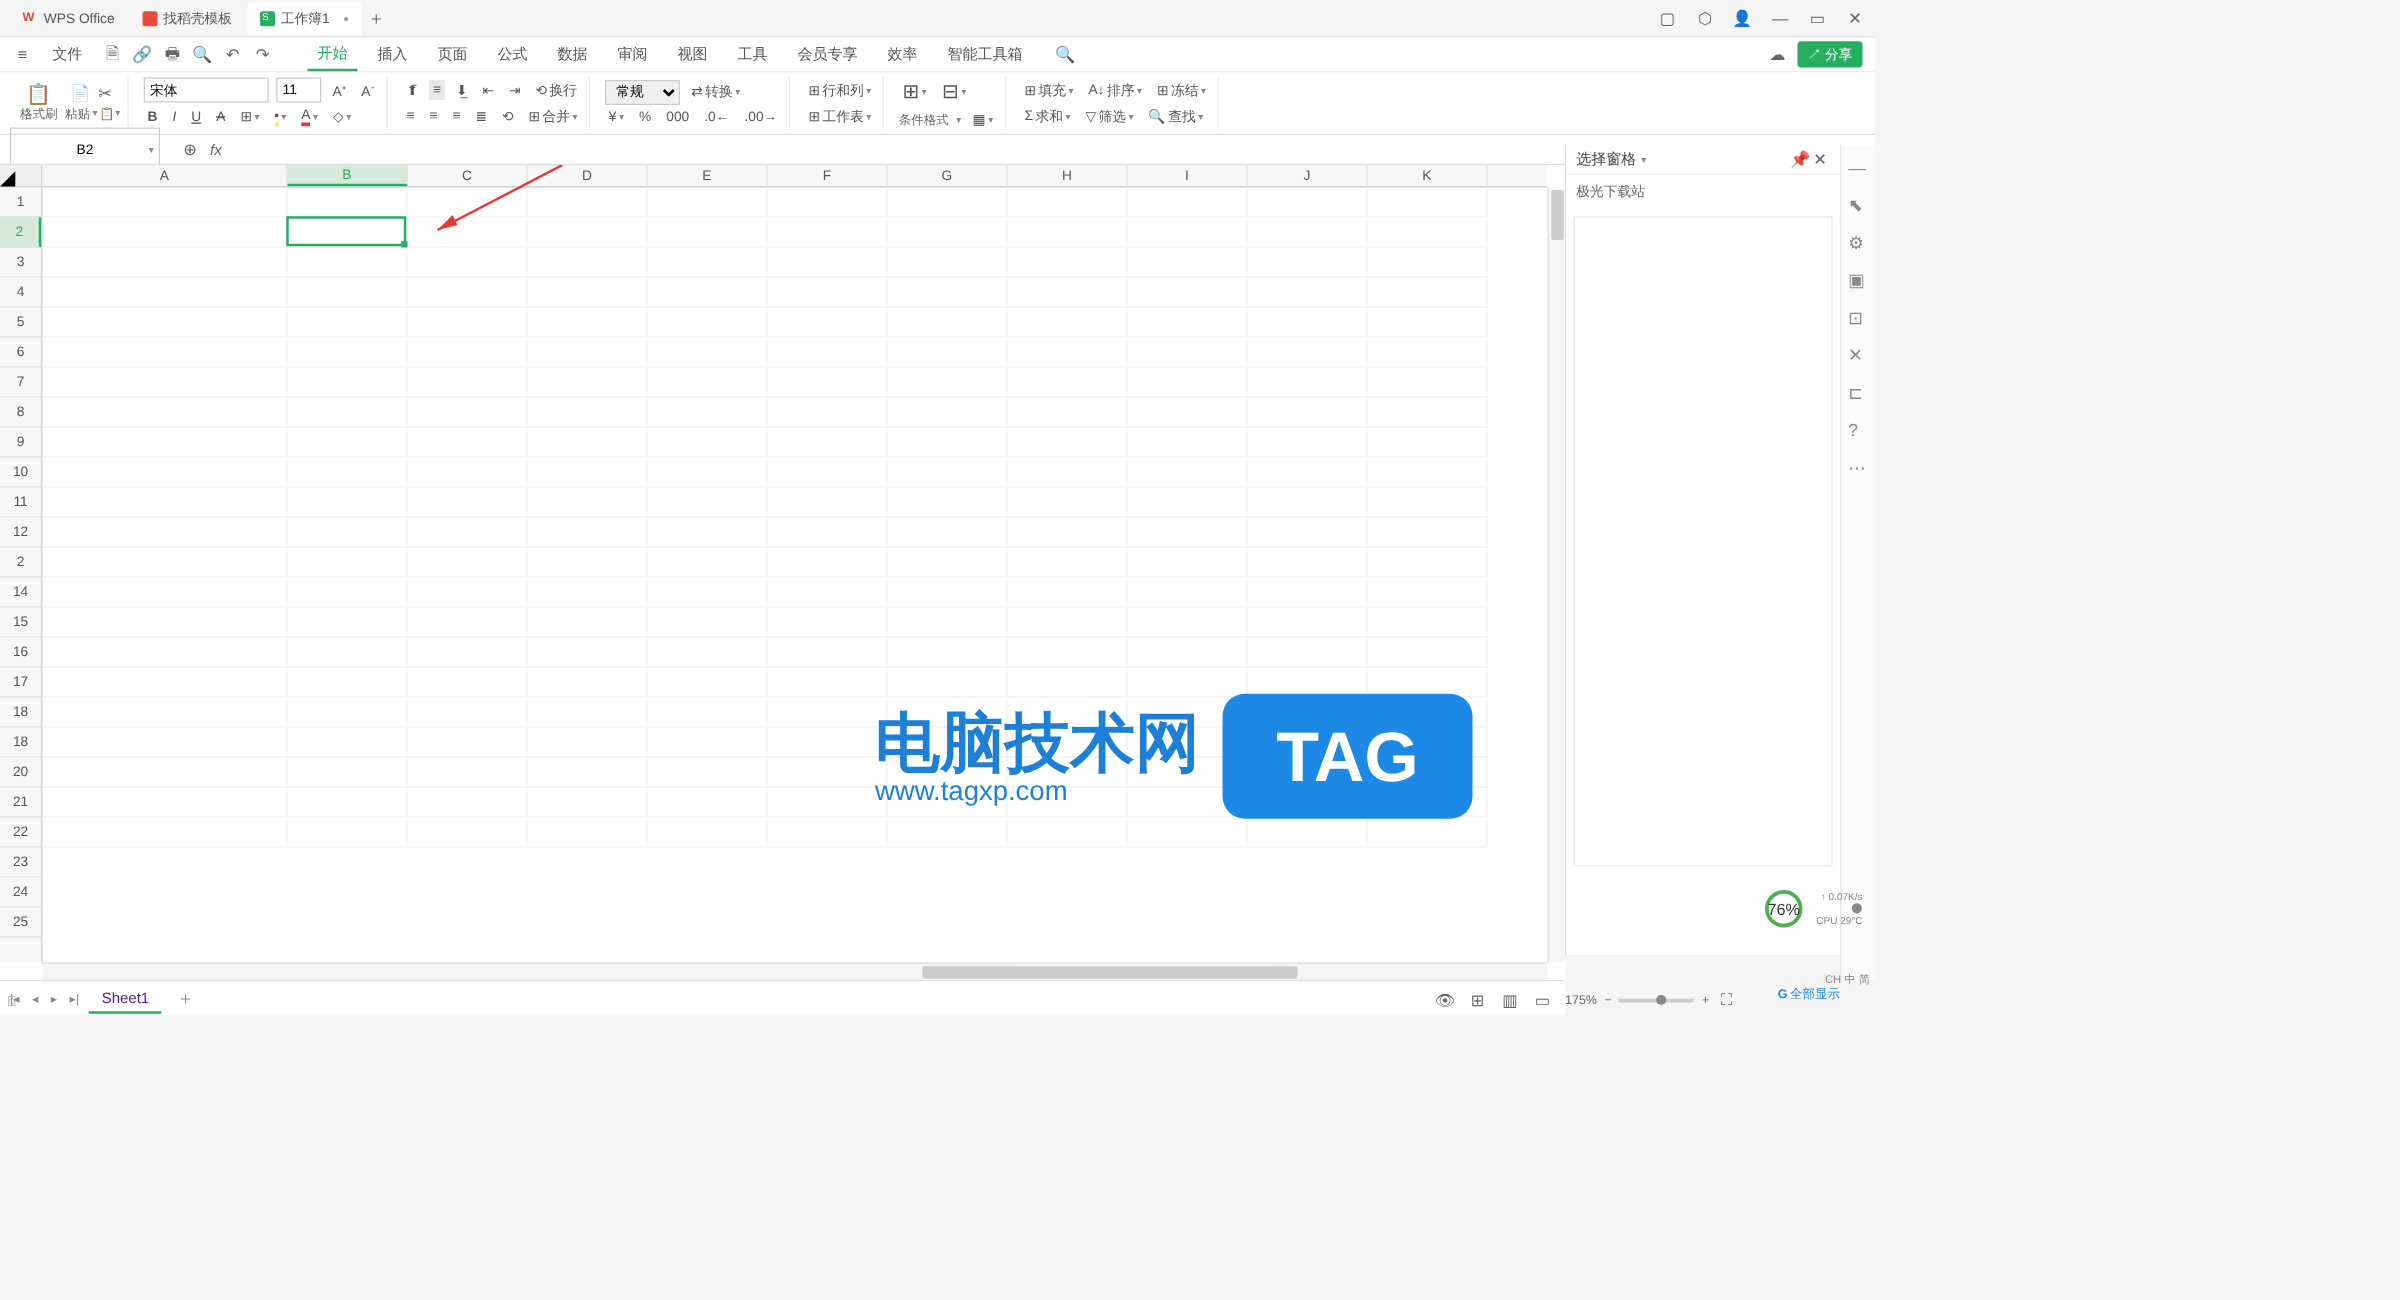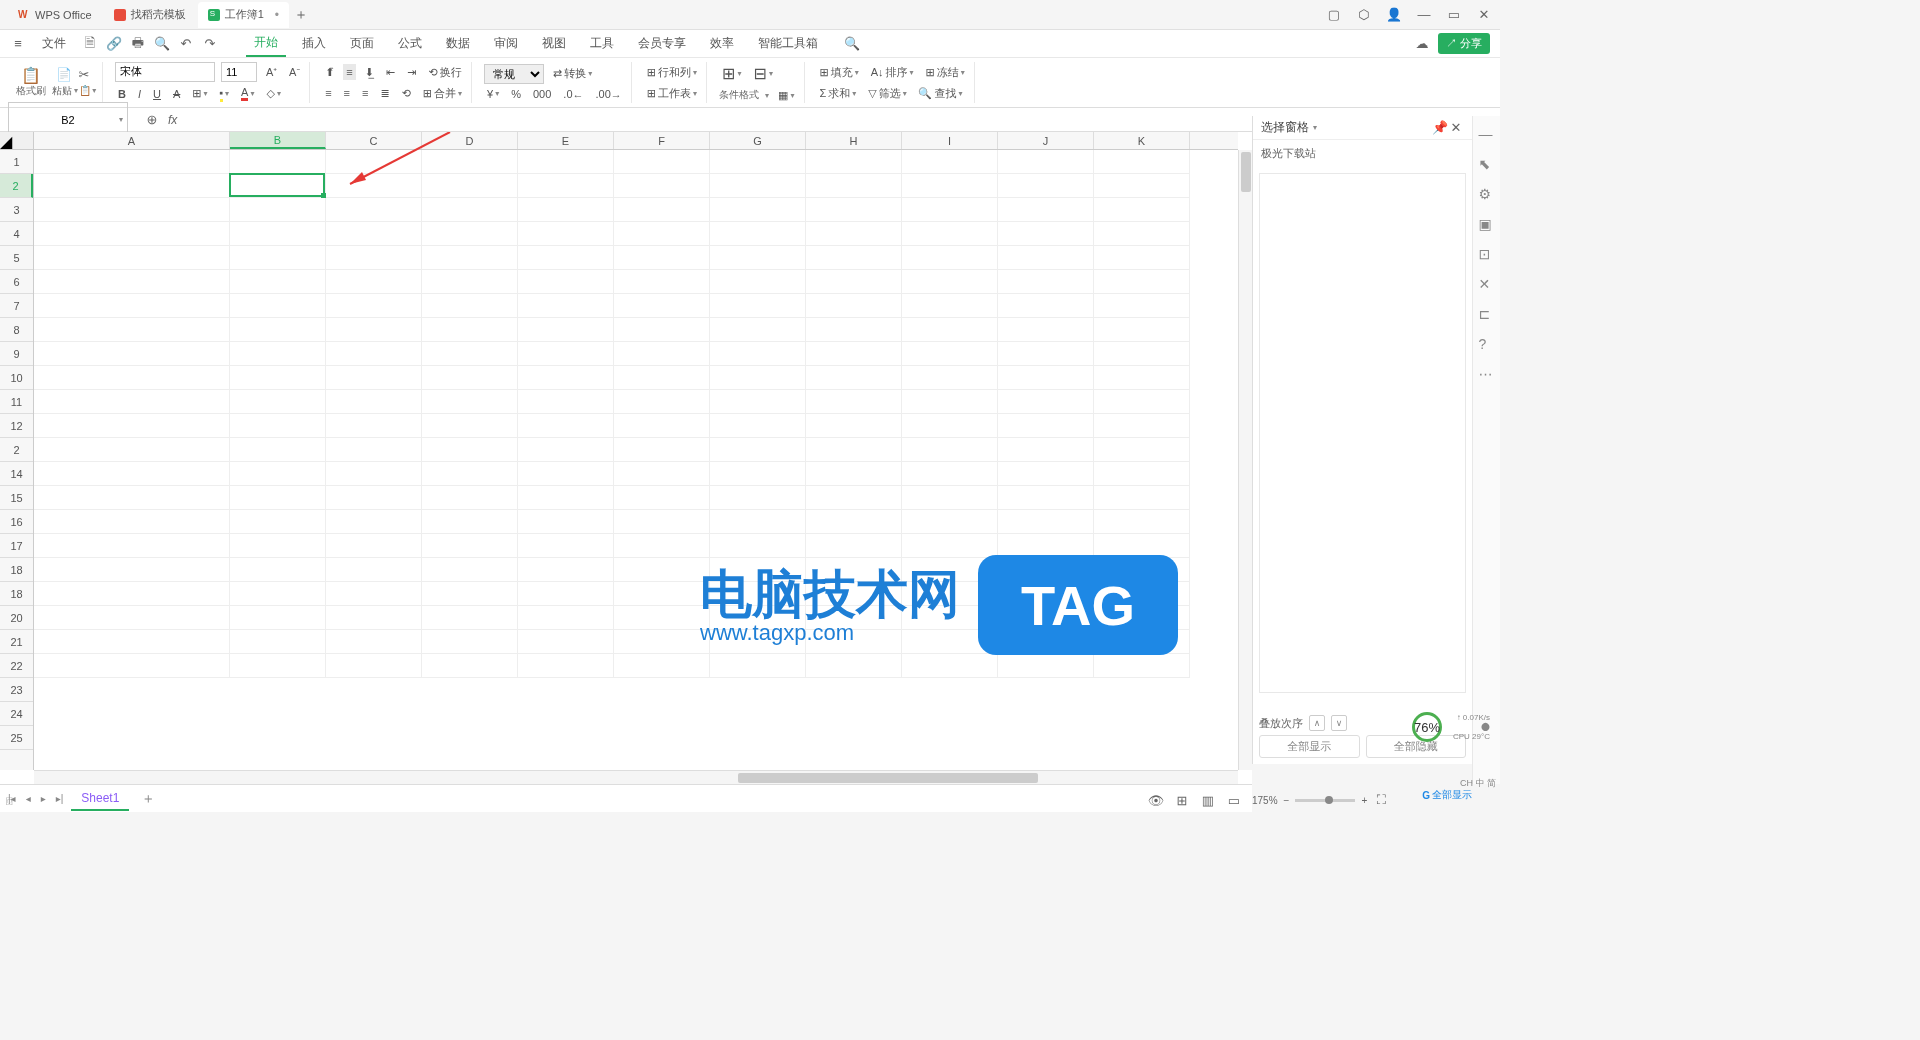--- a/index.html
+++ b/index.html
@@ -80,21 +80,21 @@
 .sp-btn { flex: 1; font-size: 11px; color: #888; border: 1px solid #ddd; padding: 3px; text-align: center; cursor: pointer; border-radius: 3px; }
 .sp-arrow { width: 16px; height: 16px; border: 1px solid #ccc; border-radius: 2px; display: flex; align-items: center; justify-content: center; font-size: 9px; color: #888; }
 
 
 .iconstrip { position: absolute; top: 116px; right: 0; width: 28px; bottom: 28px; background: #fafafa; border-left: 1px solid #e8e8e8; display: flex; flex-direction: column; align-items: center; gap: 14px; padding-top: 10px; }
 .strip-icon { width: 16px; height: 16px; color: #888; font-size: 14px; cursor: pointer; }
 
 
 .sheettabs { position: absolute; left: 0; right: 248px; bottom: 0; height: 28px; background: #fff; border-top: 1px solid #ddd; display: flex; align-items: center; padding: 0 6px; gap: 6px; }
 .nav-btn { font-size: 10px; color: #888; cursor: pointer; padding: 2px; }
-.sheet-tab { font-size: 12px; color: #8b5cf6; padding: 4px 10px; border-bottom: 2px solid #27ae60; cursor: pointer; }
+.sheet-tab { font-size: 12px; color: #4c1d95; padding: 4px 10px; border-bottom: 2px solid #27ae60; cursor: pointer; }
 .sheet-add { color: #888; font-size: 14px; cursor: pointer; padding: 0 6px; }
 
 
 .statusbar { position: absolute; left: 0; right: 0; bottom: -2px; height: 18px; background: #fafafa; display: flex; align-items: center; padding: 0 8px; font-size: 10px; color: #666; gap: 10px; }
 .zoom { display: flex; align-items: center; gap: 6px; }
 .zoom-slider { width: 60px; height: 3px; background: #ccc; position: relative; }
 .zoom-slider::after { content: ""; position: absolute; left: 50%; top: -3px; width: 8px; height: 8px; background: #888; border-radius: 50%; }
 
 
 .wm1 { position: absolute; left: 700px; top: 560px; font-size: 52px; font-weight: bold; color: #1e7fd6; pointer-events: none; font-family: "SimHei", sans-serif; }
@@ -638,31 +638,20 @@
 <div class="sidepanel">
   <div class="sidepanel-hdr">
     <span>选择窗格</span>
       <span class="dd" style="margin-left:4px">▾</span>
     <span class="spacer"></span>
     <span class="icon-btn">📌</span>
     <span class="icon-btn">✕</span>
   </div>
   <div class="sp-label">极光下载站</div>
   <div class="sp-box"></div>
-  <div class="sidepanel-footer">
-    <div class="sp-order">
-      <span>叠放次序</span>
-      <div class="sp-arrow">∧</div>
-      <div class="sp-arrow">∨</div>
-    </div>
-    <div class="sp-btns">
-      <div class="sp-btn">全部显示</div>
-      <div class="sp-btn">全部隐藏</div>
-    </div>
-  </div>
 </div>
 
 <div class="iconstrip">
   <span class="strip-icon">—</span>
   <span class="strip-icon">⬉</span>
   <span class="strip-icon">⚙</span>
   <span class="strip-icon">▣</span>
   <span class="strip-icon">⊡</span>
   <span class="strip-icon">✕</span>
   <span class="strip-icon">⊏</span>

